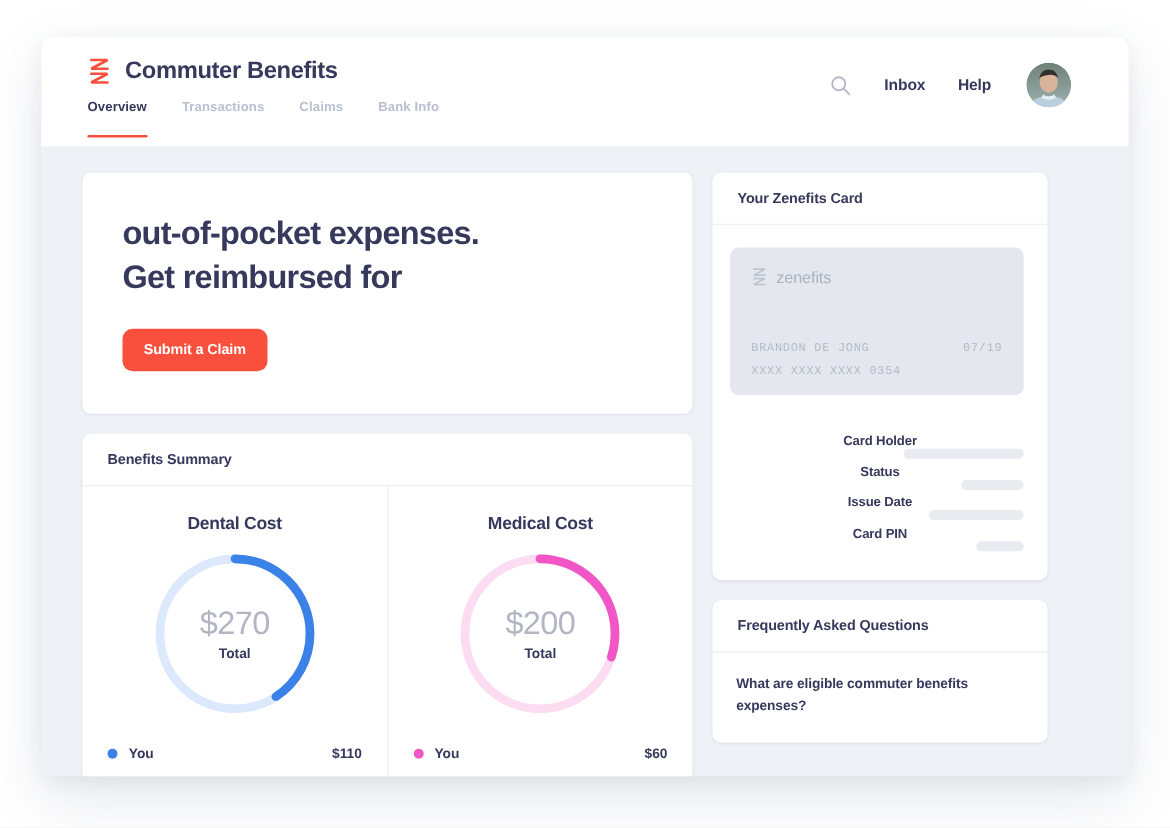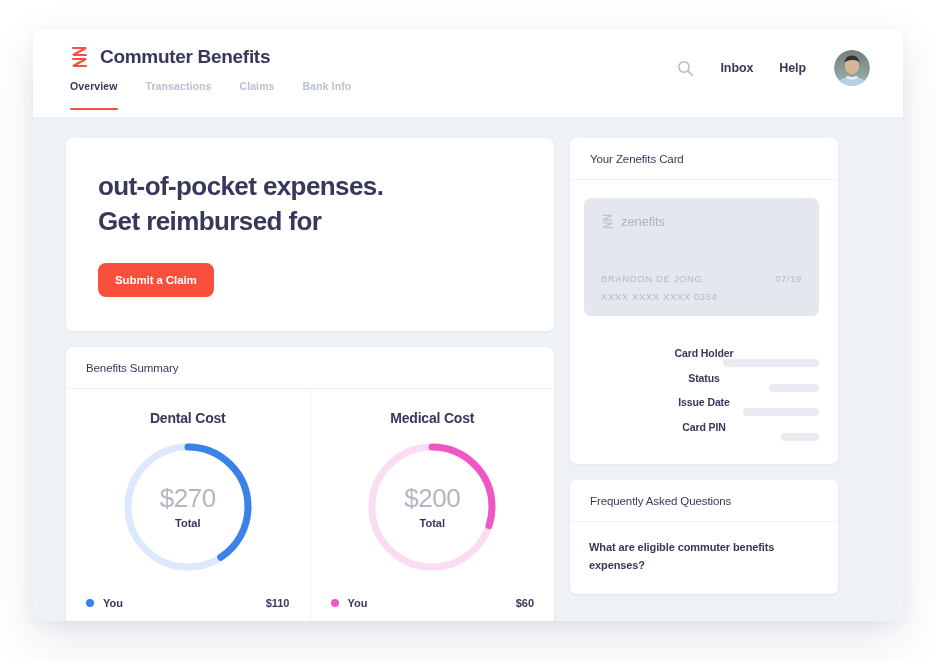--- a/index.html
+++ b/index.html
@@ -52,21 +52,21 @@
 
   .brand-name {
     font-size: 19px;
     font-weight: bold;
     color: #36395c;
     letter-spacing: -0.3px;
   }
 
   .topbar-right {
     position: absolute;
-    right: 33px;
+    right: 46px;
     top: 21px;
     display: flex;
     align-items: center;
     gap: 26px;
   }
 
   .search-icon { width: 17px; height: 17px; opacity: 0.55; }
 
   .top-link {
     font-size: 12.5px;
@@ -154,21 +154,21 @@
     cursor: pointer;
     letter-spacing: -0.1px;
     font-family: inherit;
   }
 
   
   .card-header {
     padding: 15px 12px 14px 20px;
     border-bottom: 1px solid #eef0f4;
     font-size: 11.5px;
-    font-weight: normal;
+    font-weight: bold;
     color: #36395c;
     letter-spacing: -0.1px;
   }
 
   
   #charts-row { display: flex; }
 
   .chart-col {
     flex: 1;
     padding: 21px 20px 0 20px;
@@ -268,21 +268,21 @@
   }
 
   .cc-logo-mark { width: 13px; height: 15px; opacity: 0.65; }
 
   .cc-brand-text {
     font-size: 13px;
     color: #aab2c0;
     letter-spacing: -0.1px;
   }
 
-  .cc-bottom { margin-top: auto; }
+  .cc-bottom { margin-top: auto; font-family: Liberation Mono, monospace; }
 
   .cc-line1 {
     display: flex;
     justify-content: space-between;
     align-items: baseline;
     margin-bottom: 7px;
   }
 
   .cc-name, .cc-exp, .cc-number {
     font-size: 9.5px;

